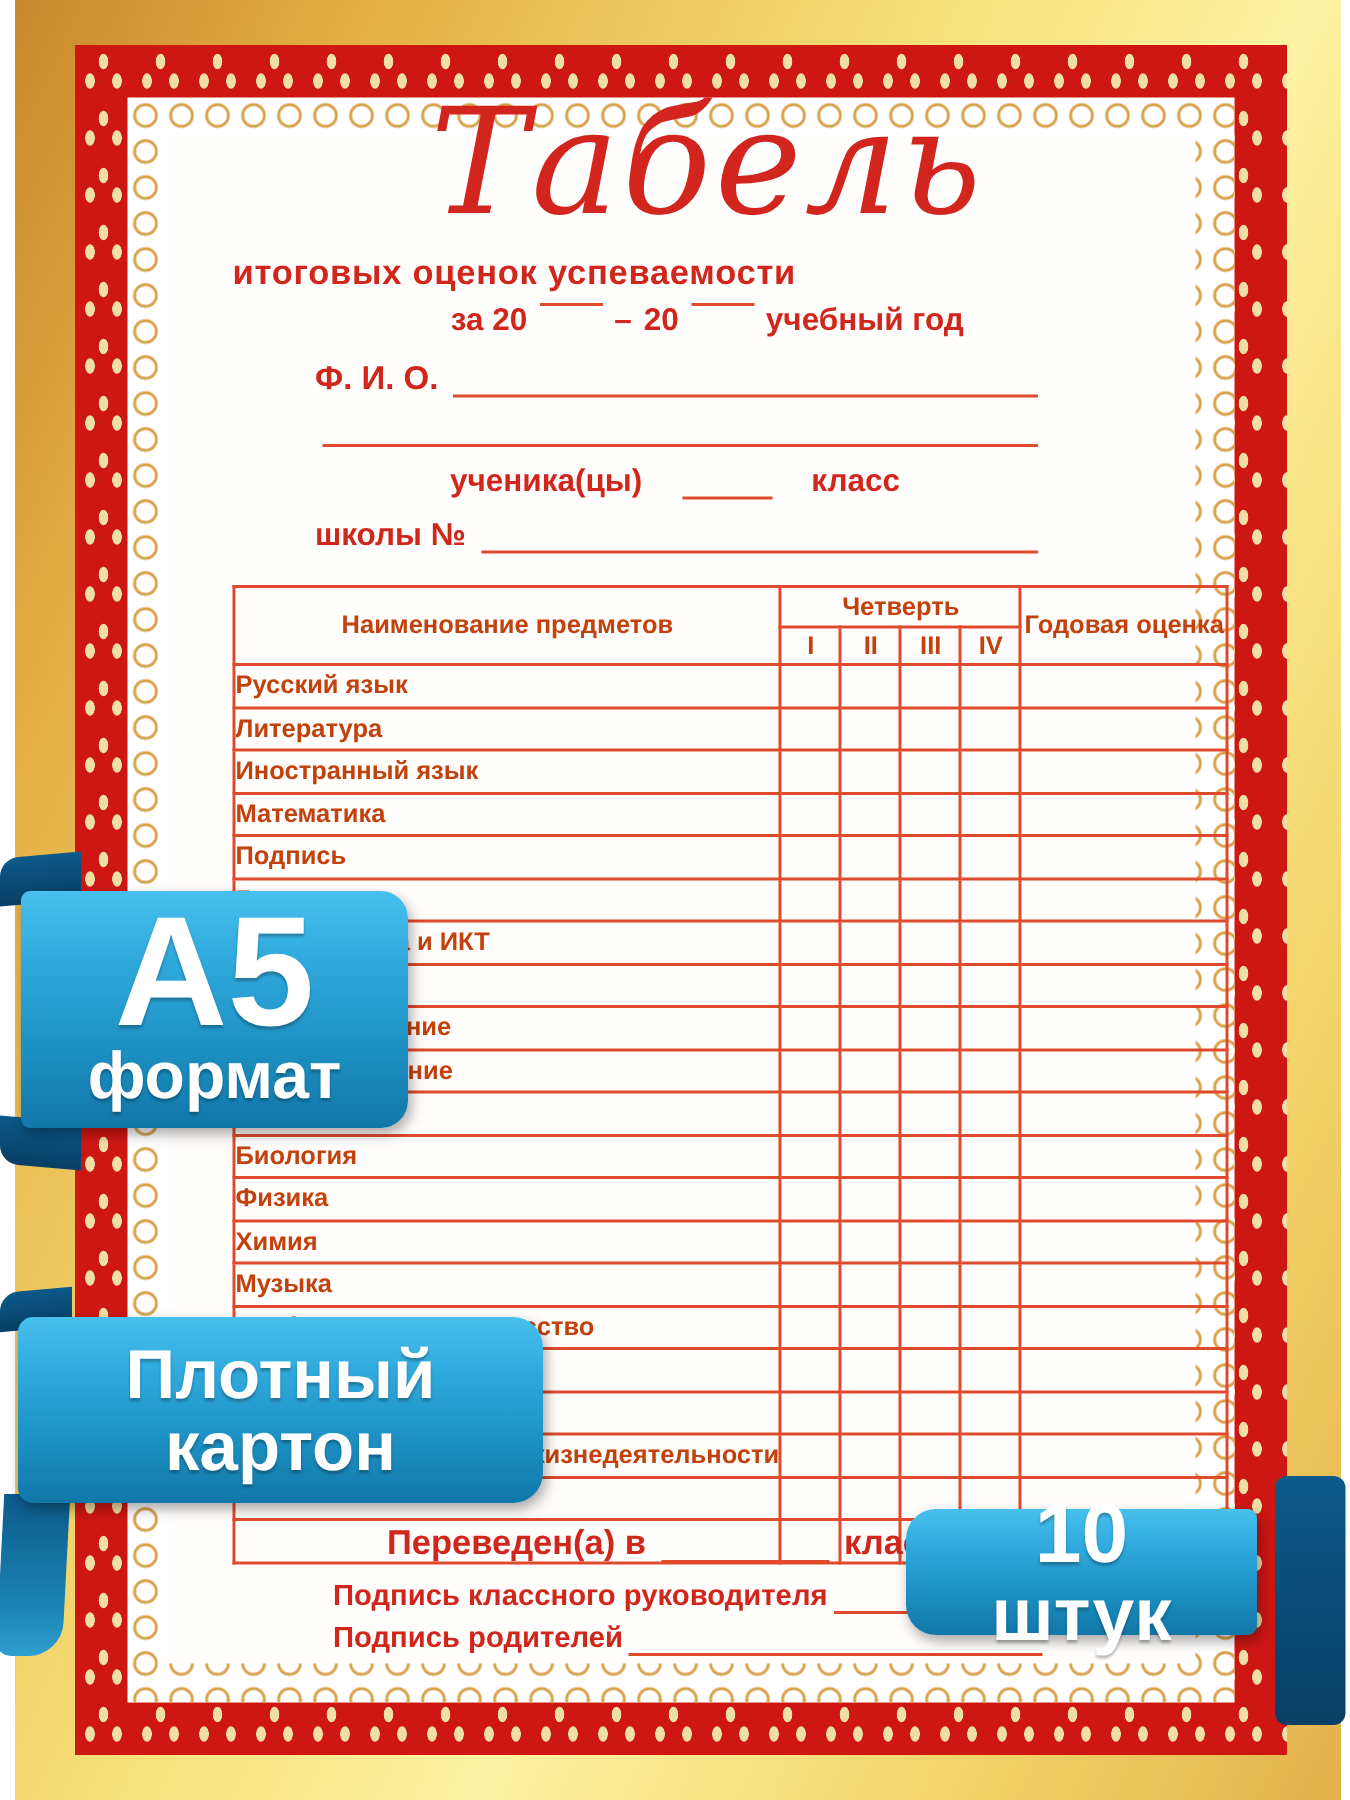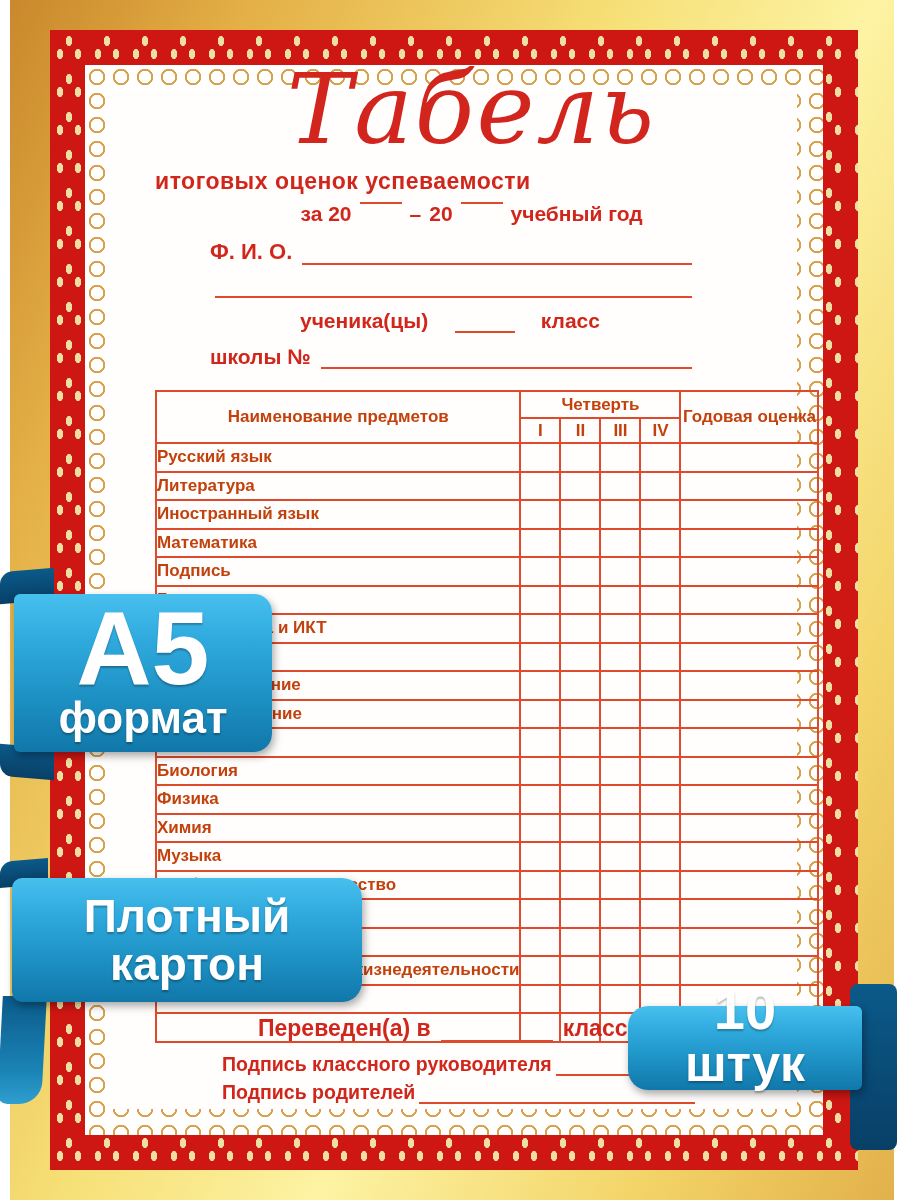--- a/index.html
+++ b/index.html
@@ -97,21 +97,21 @@
   .badge-format .l1{font-size:104px;line-height:.85;}
   .badge-format .l2{font-size:44px;line-height:1.1;margin-top:2px;}
   .fold-a5-top{left:0;top:570px;width:54px;height:32px;border-radius:12px 0 0 0;transform:skewY(-5deg);}
   .fold-a5-bot{left:0;top:746px;width:54px;height:32px;border-radius:0 0 0 12px;transform:skewY(5deg);}
   .badge-material{left:12px;top:878px;width:350px;height:124px;border-radius:10px 20px 20px 10px;}
   .badge-material .l1{font-size:46px;line-height:1.05;}
   .badge-material .l2{font-size:46px;line-height:1.05;}
   .fold-mat-top{left:0;top:860px;width:48px;height:26px;border-radius:12px 0 0 0;transform:skewY(-5deg);}
   .fold-mat-tail{left:0;top:996px;width:44px;height:108px;border-radius:0 0 22px 10px;
     background:linear-gradient(180deg,var(--fold-dark) 0%,#1b84b6 70%,#2f9fd0 100%);transform:skewX(-3deg);}
-  .badge-quantity{left:628px;top:1006px;width:234px;height:84px;border-radius:20px 6px 6px 20px;justify-content:flex-end;}
+  .badge-quantity{left:604px;top:1006px;width:234px;height:84px;border-radius:20px 6px 6px 20px;}
   .badge-quantity .l1{font-size:56px;line-height:1;}
   .badge-quantity .l2{font-size:50px;line-height:1.05;}
   .fold-qty-right{left:850px;top:984px;width:47px;height:166px;border-radius:8px;}
 </style>
 </head>
 <body>
 
 <div class="screen">
 
   <div class="gold-frame">

